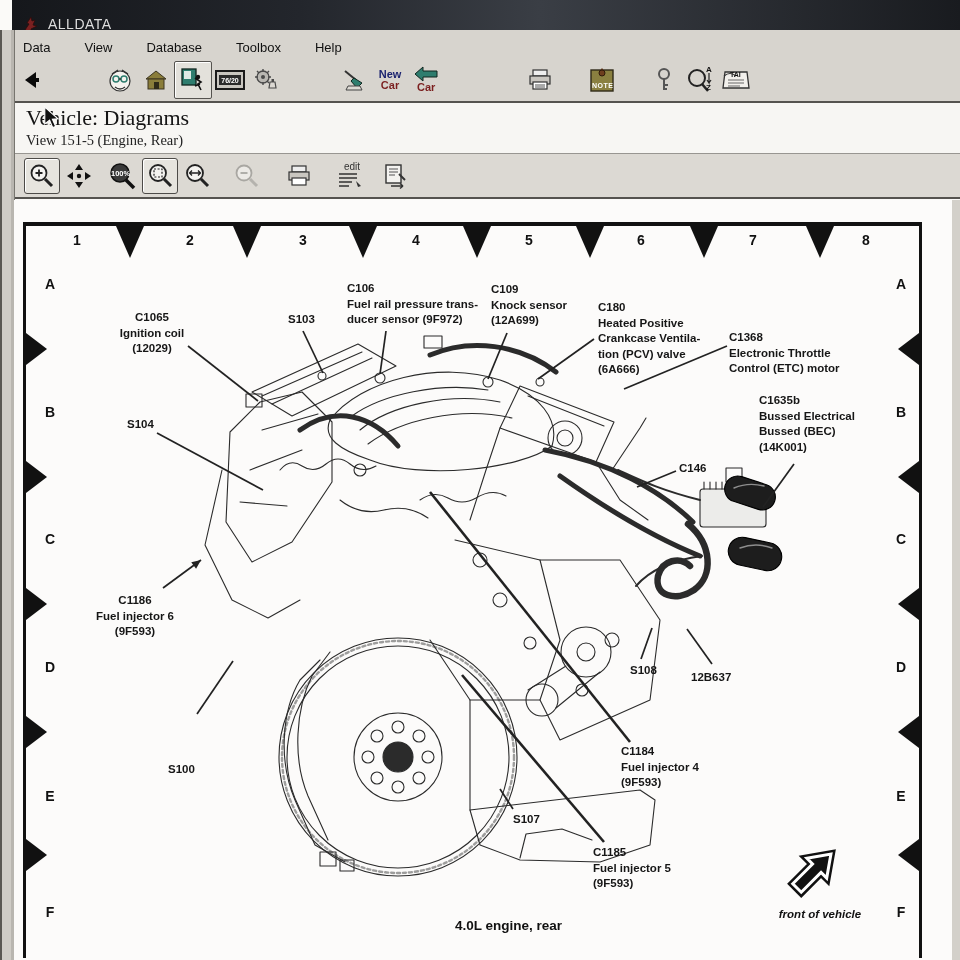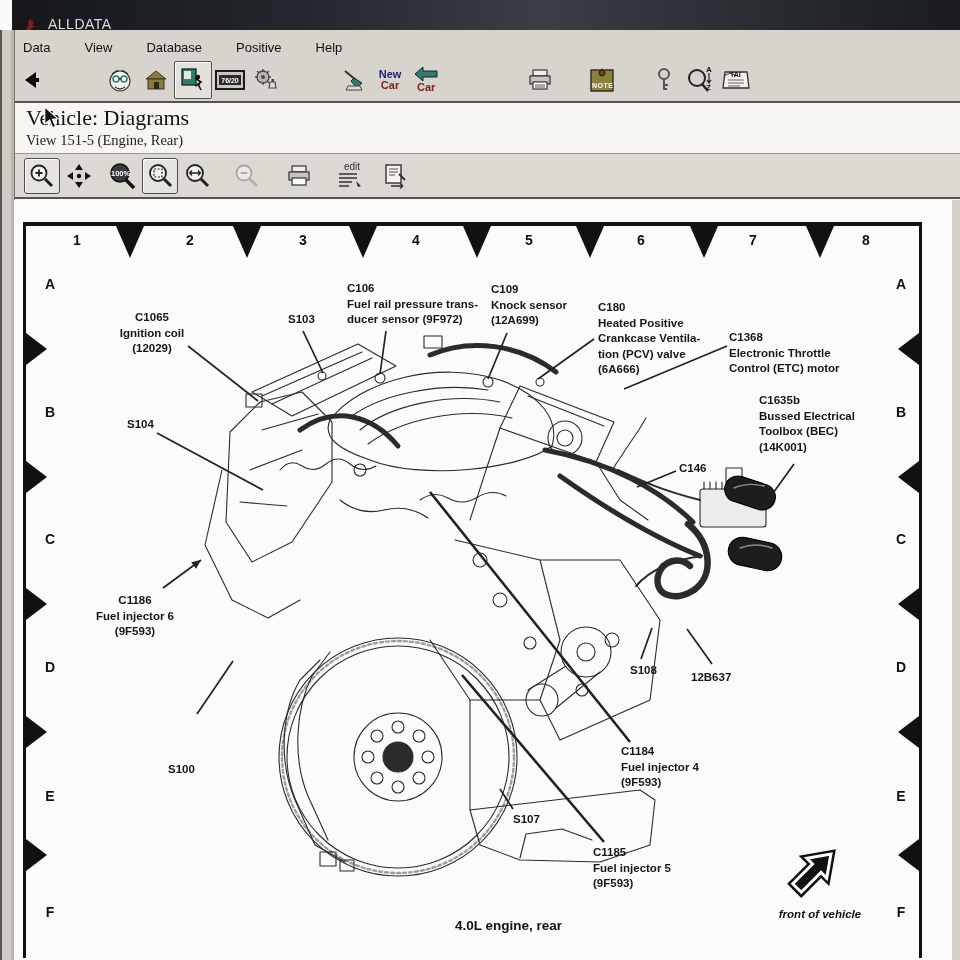--- a/index.html
+++ b/index.html
@@ -62,21 +62,21 @@
     <svg class="logo" viewBox="0 0 18 18">
       <path d="M3,15 L7,9 L5,8 L9,2 L10,6 L13,5 L11,10 L15,11 L9,14 L10,17 Z" fill="#7a2020" stroke="#2a0d0d" stroke-width="0.8"></path>
     </svg>
     <span class="title">ALLDATA</span>
   </div>
 
   <div class="menubar" id="menubar">
       <span class="menuitem">Data</span>
       <span class="menuitem">View</span>
       <span class="menuitem">Database</span>
-      <span class="menuitem">Positive</span>
+      <span class="menuitem">Toolbox</span>
       <span class="menuitem">Help</span>
     </div>
 
   <div class="toolbar">
     <div class="tbtn">
       <svg width="22" height="22" viewBox="0 0 22 22">
         <path d="M4,11 L15,3 L15,9 L18,9 L18,13 L15,13 L15,19 Z" fill="#0a0a0a"></path>
       </svg>
     </div>
     <div class="tsp"></div>
@@ -474,21 +474,21 @@
         <div>(6A666)</div>
       </div>
       <div class="callout" style="left: 729px; top: 330px;">
         <div>C1368</div>
         <div>Electronic Throttle</div>
         <div>Control (ETC) motor</div>
       </div>
       <div class="callout" style="left: 759px; top: 393px;">
         <div>C1635b</div>
         <div>Bussed Electrical</div>
-        <div>Toolbox (BEC)</div>
+        <div>Bussed (BEC)</div>
         <div>(14K001)</div>
       </div>
       <div class="callout" style="left: 679px; top: 461px;">
         <div>C146</div>
       </div>
       <div class="callout" style="left: 127px; top: 417px;">
         <div>S104</div>
       </div>
       <div class="callout center" style="left: 135px; top: 593px;">
         <div>C1186</div>

